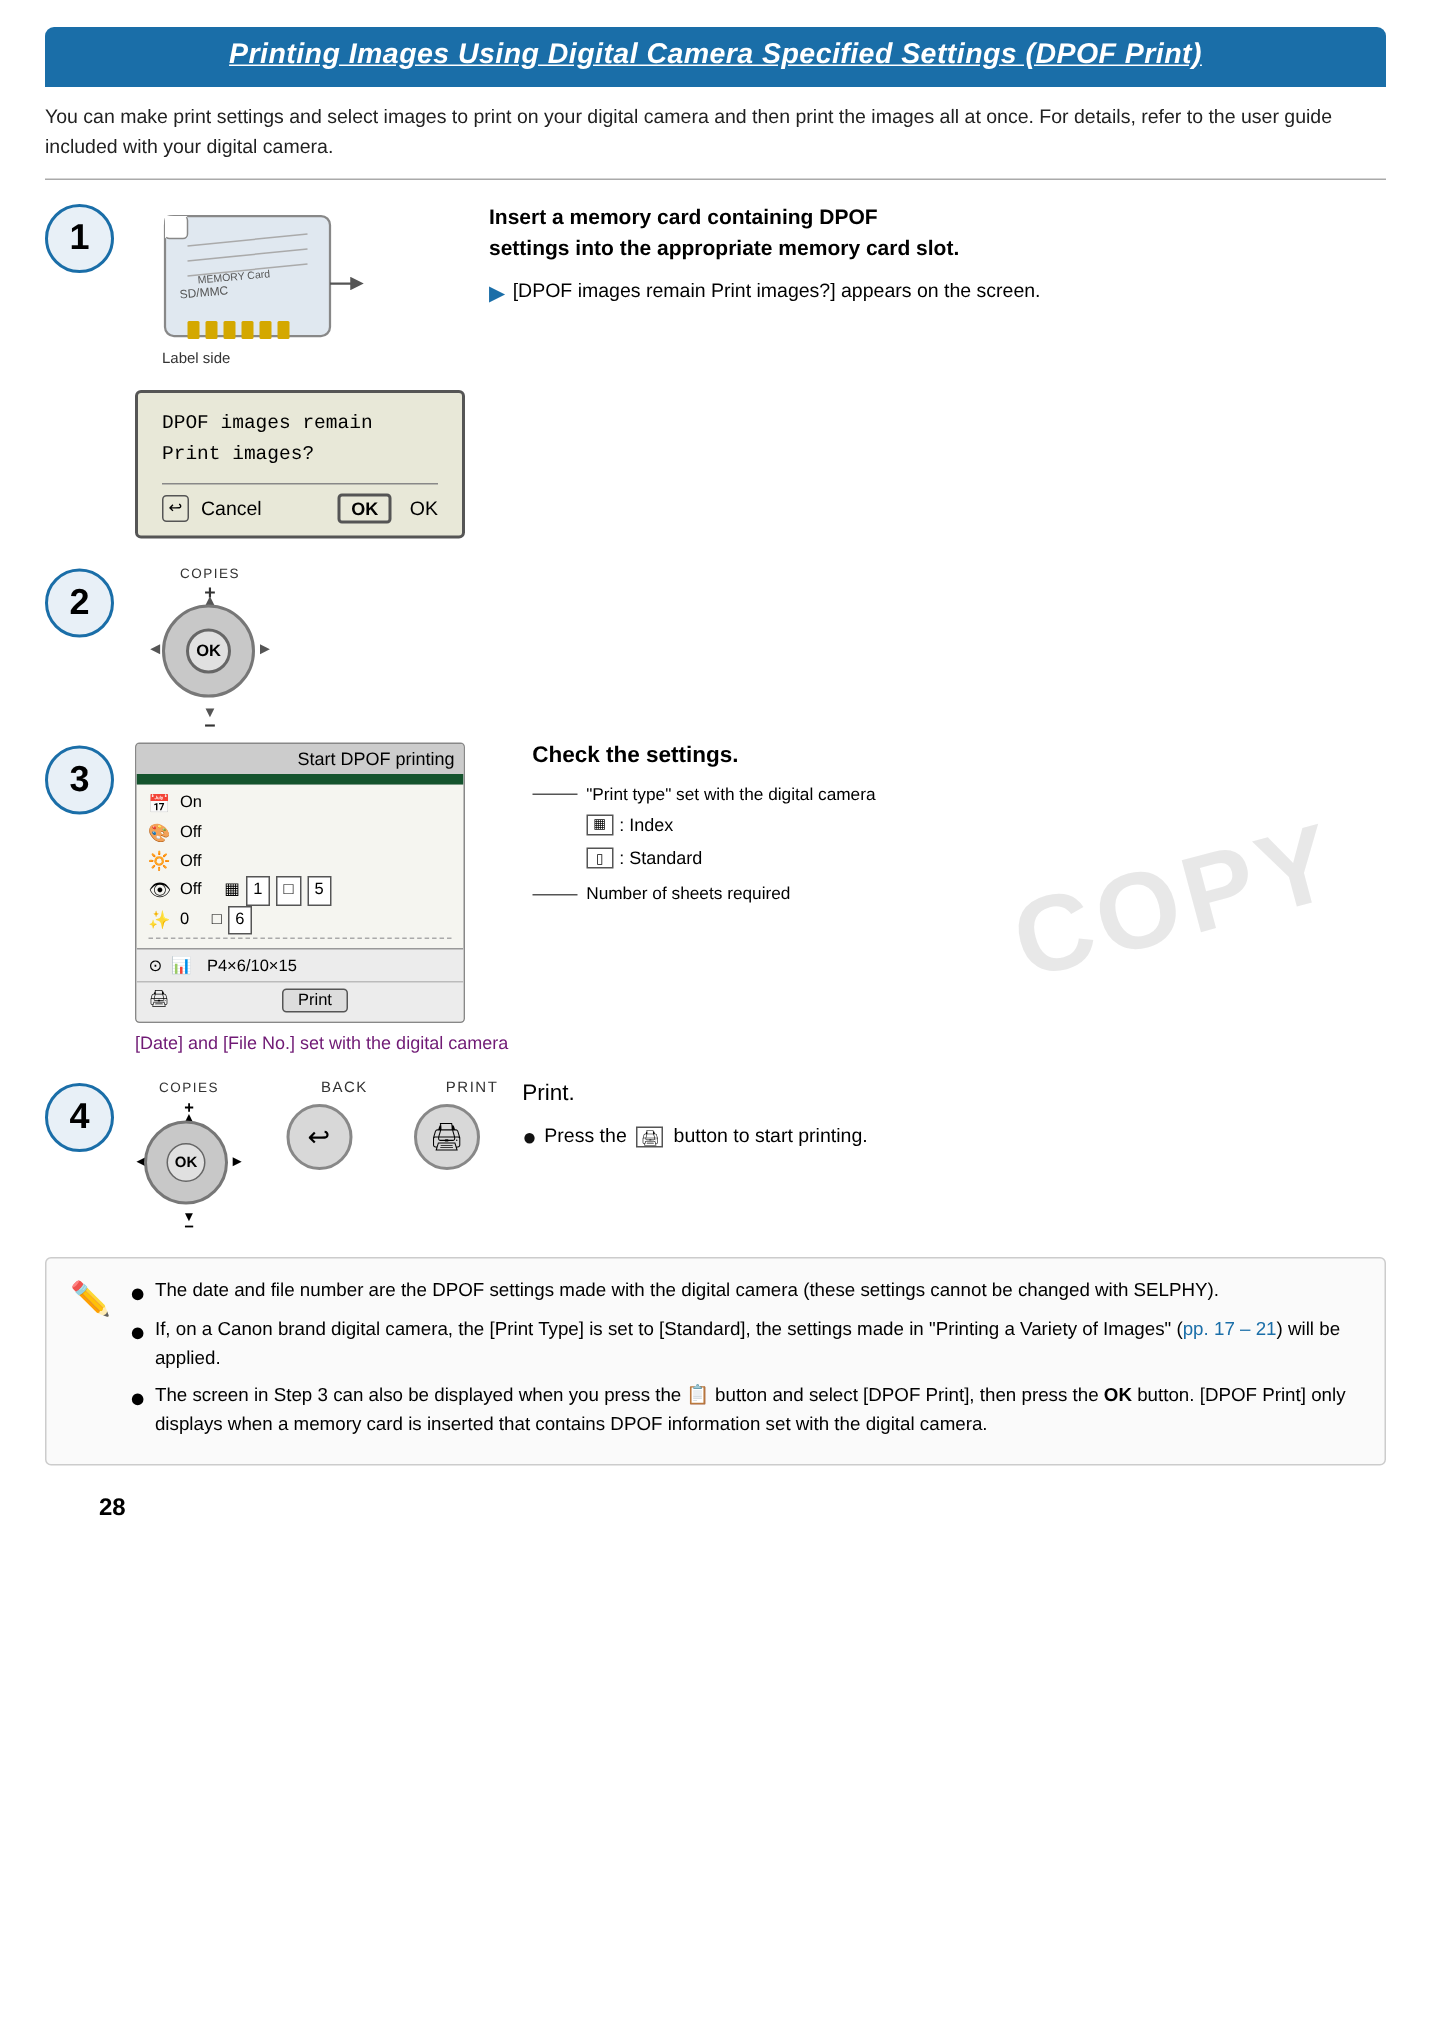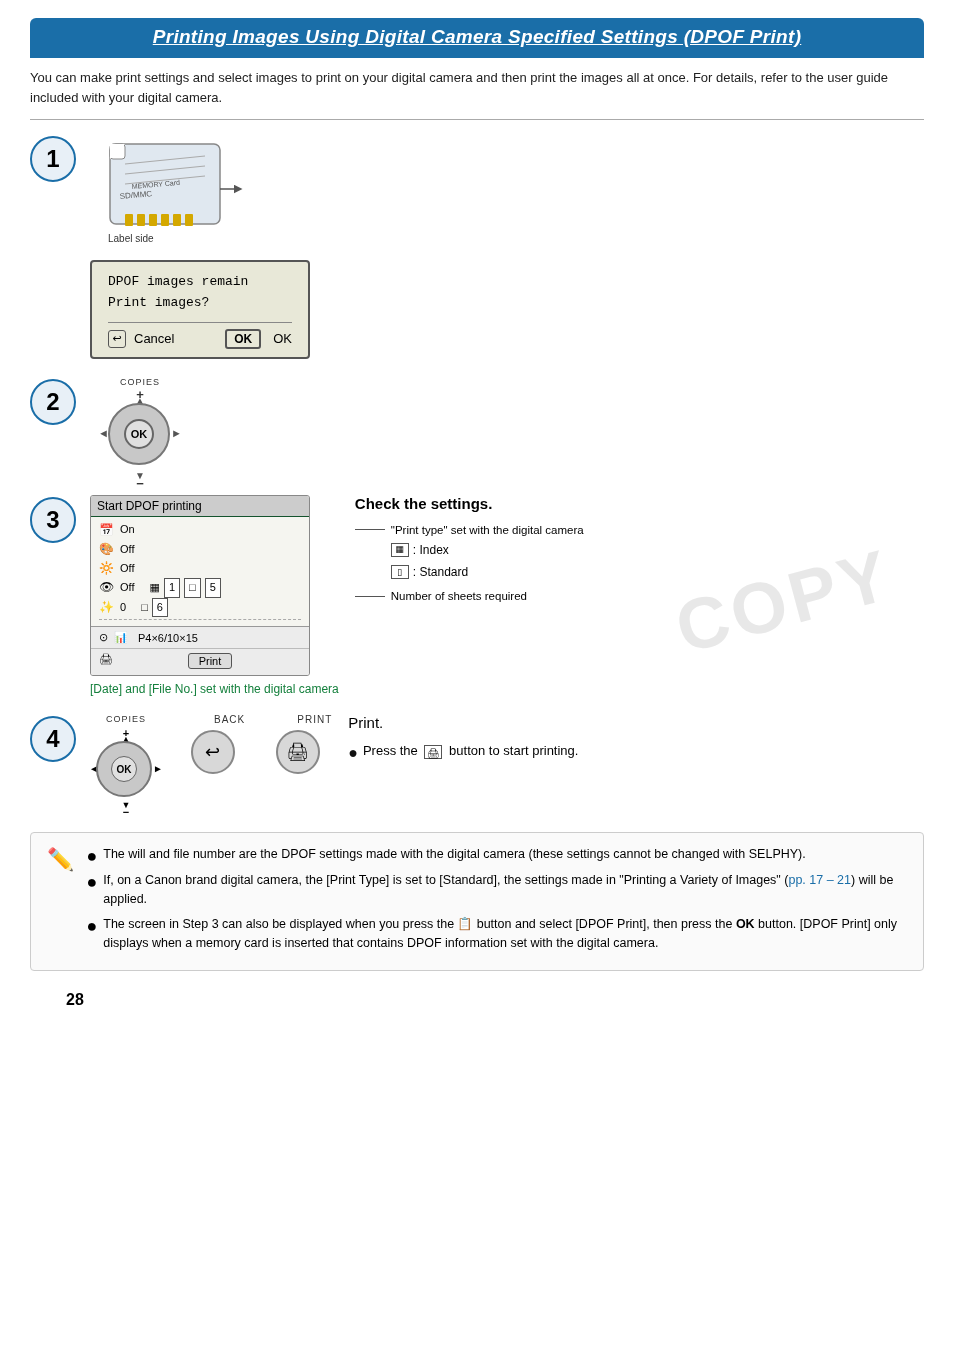--- a/index.html
+++ b/index.html
@@ -176,25 +176,25 @@
       width: 220px;
       border: 1.5px solid #888;
       border-radius: 3px;
       background: #f5f5f0;
       padding: 0;
       font-size: 11px;
       overflow: hidden;
     }
     .settings-title-row {
       background: #ccc;
-      text-align: left;
+      text-align: right;
       padding: 3px 6px;
       font-size: 12px;
       font-weight: normal;
-      border-bottom: 1px solid #14532d;
+      border-bottom: 7px solid #14532d;
     }
     .settings-body {
       padding: 4px 8px;
     }
     .settings-row {
       display: flex;
       align-items: center;
       gap: 5px;
       line-height: 1.6;
     }
@@ -318,21 +318,21 @@
     .page-number {
       font-size: 16px;
       font-weight: bold;
       margin-top: 20px;
       margin-left: 36px;
     }
     a.inline-link { color: #1a6ea8; text-decoration: none; }
     .date-note {
       font-size: 12px;
       margin-top: 6px;
-      color: #15803d;
+      color: #701a75;
     }
     .num-badge {
       border: 1px solid #555;
       padding: 0 4px;
       background: #fff;
     }
     
     .press-ok-text {
       font-size: 15px;
       font-weight: normal;
@@ -430,20 +430,30 @@
             <div class="back-icon">↩</div>
             <span>Cancel</span>
             <div class="ok-btn-lcd">
               <span>OK</span>
             </div>
             <span style="margin-left:4px">OK</span>
           </div>
         </div>
       </div>
 
+      <div class="step-instructions">
+        <div class="step1-title">
+          <span>Insert a memory card containing DPOF</span><br>
+          <span>settings into the appropriate memory card slot.</span>
+        </div>
+        <div class="arrow-bullet">
+          <span class="arrow-sym">▶</span>
+          <span>[DPOF images remain Print images?] appears on the screen.</span>
+        </div>
+      </div>
     </div>
   </div>
 
   <div class="step-row">
     <div class="step-number">2</div>
     <div class="step-content">
 
       <div class="step-illustration">
         <div class="ok-button-diagram">
           <div class="copies-label-sm">COPIES</div>
@@ -602,21 +612,21 @@
         </div>
       </div>
     </div>
   </div>
 
   <div class="notes-section">
     <div class="pencil-icon">✏️</div>
     <ul class="notes-list">
       <li>
         <span class="bullet-dot">●</span>
-        <span>The will and file number are the DPOF settings made with the digital camera (these settings cannot be changed with SELPHY).</span>
+        <span>The date and file number are the DPOF settings made with the digital camera (these settings cannot be changed with SELPHY).</span>
       </li>
       <li>
         <span class="bullet-dot">●</span>
         <span>If, on a Canon brand digital camera, the [Print Type] is set to [Standard], the settings made in "Printing a Variety of Images" (<a class="inline-link">pp. 17 – 21</a>) will be applied.</span>
       </li>
       <li>
         <span class="bullet-dot">●</span>
         <span>The screen in Step 3 can also be displayed when you press the 📋 button and select [DPOF Print], then press the <strong>OK</strong> button. [DPOF Print] only displays when a memory card is inserted that contains DPOF information set with the digital camera.</span>
       </li>
     </ul>

